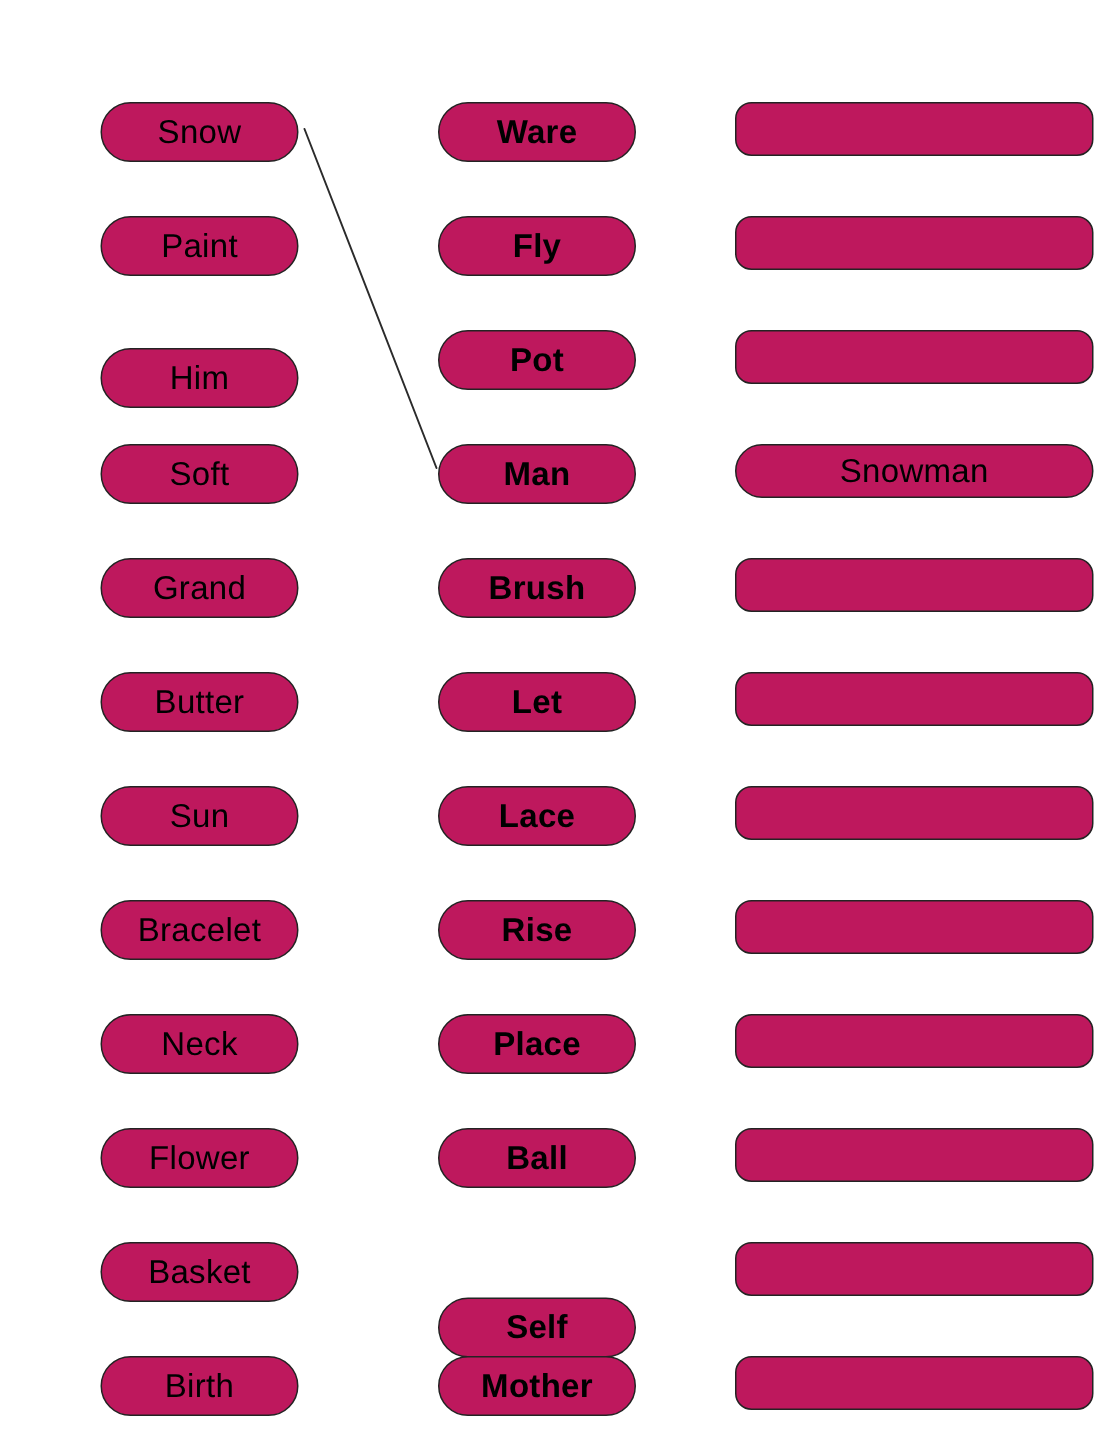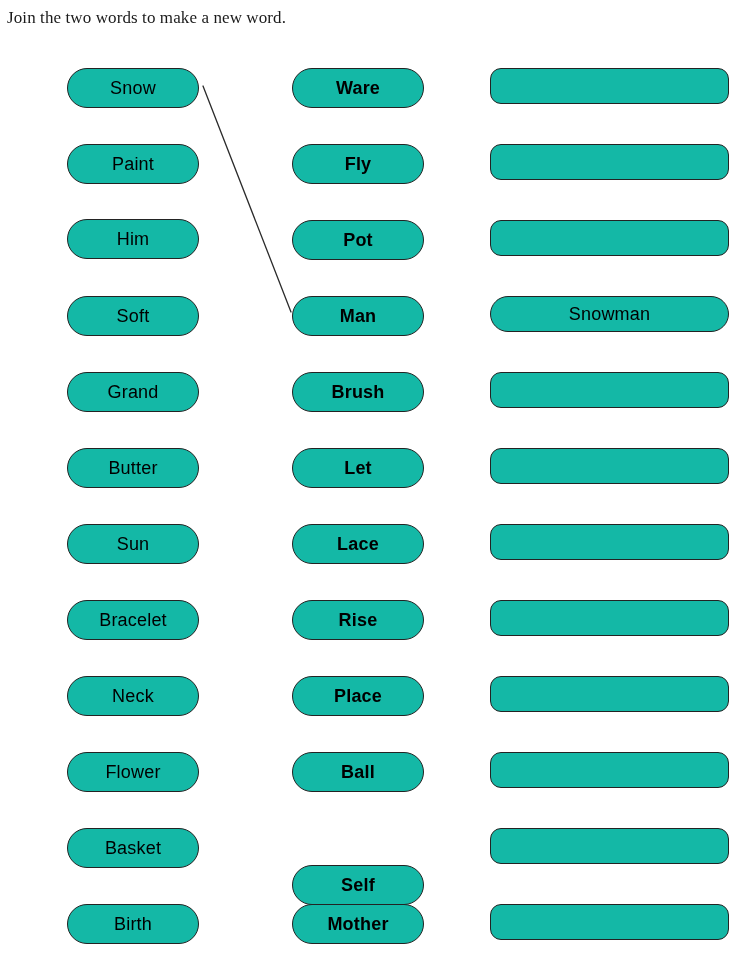--- a/index.html
+++ b/index.html
@@ -41,26 +41,26 @@
     width: 738px;
     height: 954px;
     pointer-events: none;
   }
 
   
   .pill {
     position: absolute;
     box-sizing: border-box;
     border: 1.4px solid #232323;
-    background: #14b8a6;
+    background: #be185d;
     display: flex;
     align-items: center;
     justify-content: center;
     color: #000000;
-    font-size: 18px;
+    font-size: 22px;
     letter-spacing: 0.2px;
     line-height: 1;
     text-align: right;
   }
 
   .pill.col1, .pill.col2 {
     width: 132px;
     height: 40px;
     border-radius: 20px;
   }
@@ -77,36 +77,35 @@
     border-radius: 20px;
   }
 
   
 </style>
 </head>
 <body>
 
 <div id="sheet">
 
-  <div class="title">Join the two words to make a new word.</div>
 
   <svg class="connector-layer" viewBox="0 0 738 954" xmlns="http://www.w3.org/2000/svg">
     <g id="connector-lines">
         <line x1="203" y1="86" x2="291" y2="312" stroke="#2b2b2b" stroke-width="1.3" stroke-linecap="round"></line>
       </g>
   </svg>
 
   <div id="pill-grid">
       <div class="pill col1" style="top: 68px;">Snow</div>
       <div class="pill col2" style="top: 68px;">Ware</div>
       <div class="pill col3" style="top: 68px;"></div>
       <div class="pill col1" style="top: 144px;">Paint</div>
       <div class="pill col2" style="top: 144px;">Fly</div>
       <div class="pill col3" style="top: 144px;"></div>
-      <div class="pill col1" style="top: 219px;">Him</div>
+      <div class="pill col1" style="top: 232px;">Him</div>
       <div class="pill col2" style="top: 220px;">Pot</div>
       <div class="pill col3" style="top: 220px;"></div>
       <div class="pill col1" style="top: 296px;">Soft</div>
       <div class="pill col2" style="top: 296px;">Man</div>
       <div class="pill col3 filled" style="top: 296px;">Snowman</div>
       <div class="pill col1" style="top: 372px;">Grand</div>
       <div class="pill col2" style="top: 372px;">Brush</div>
       <div class="pill col3" style="top: 372px;"></div>
       <div class="pill col1" style="top: 448px;">Butter</div>
       <div class="pill col2" style="top: 448px;">Let</div>

